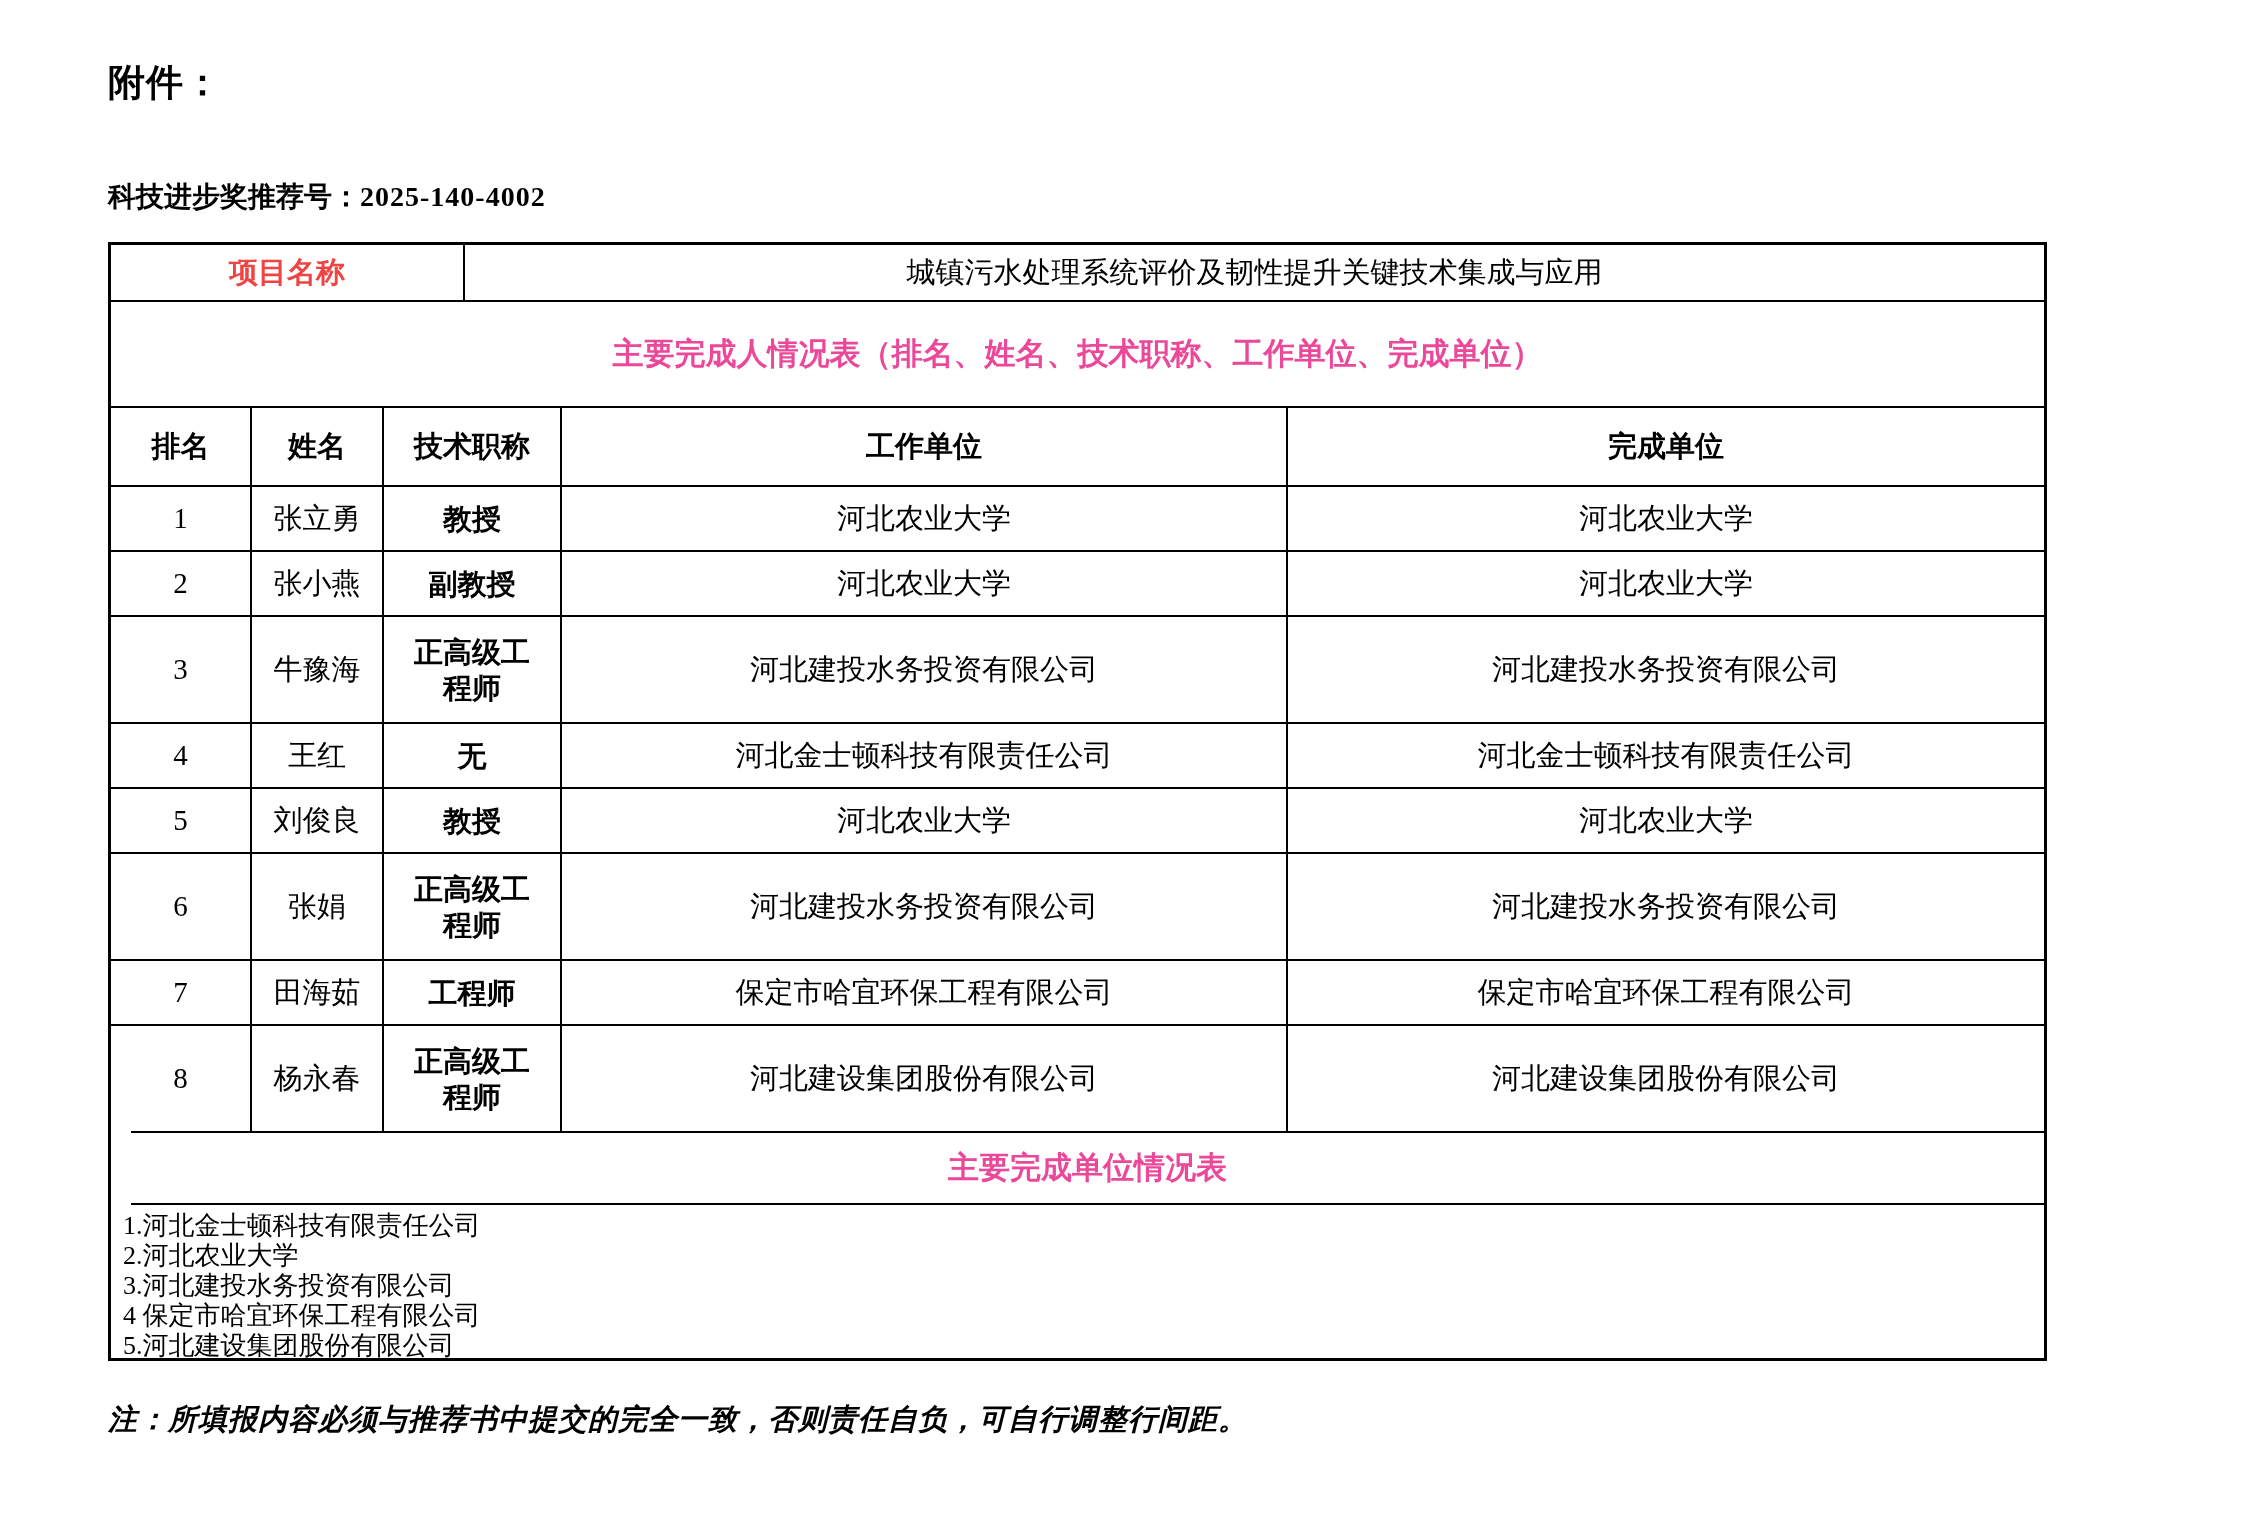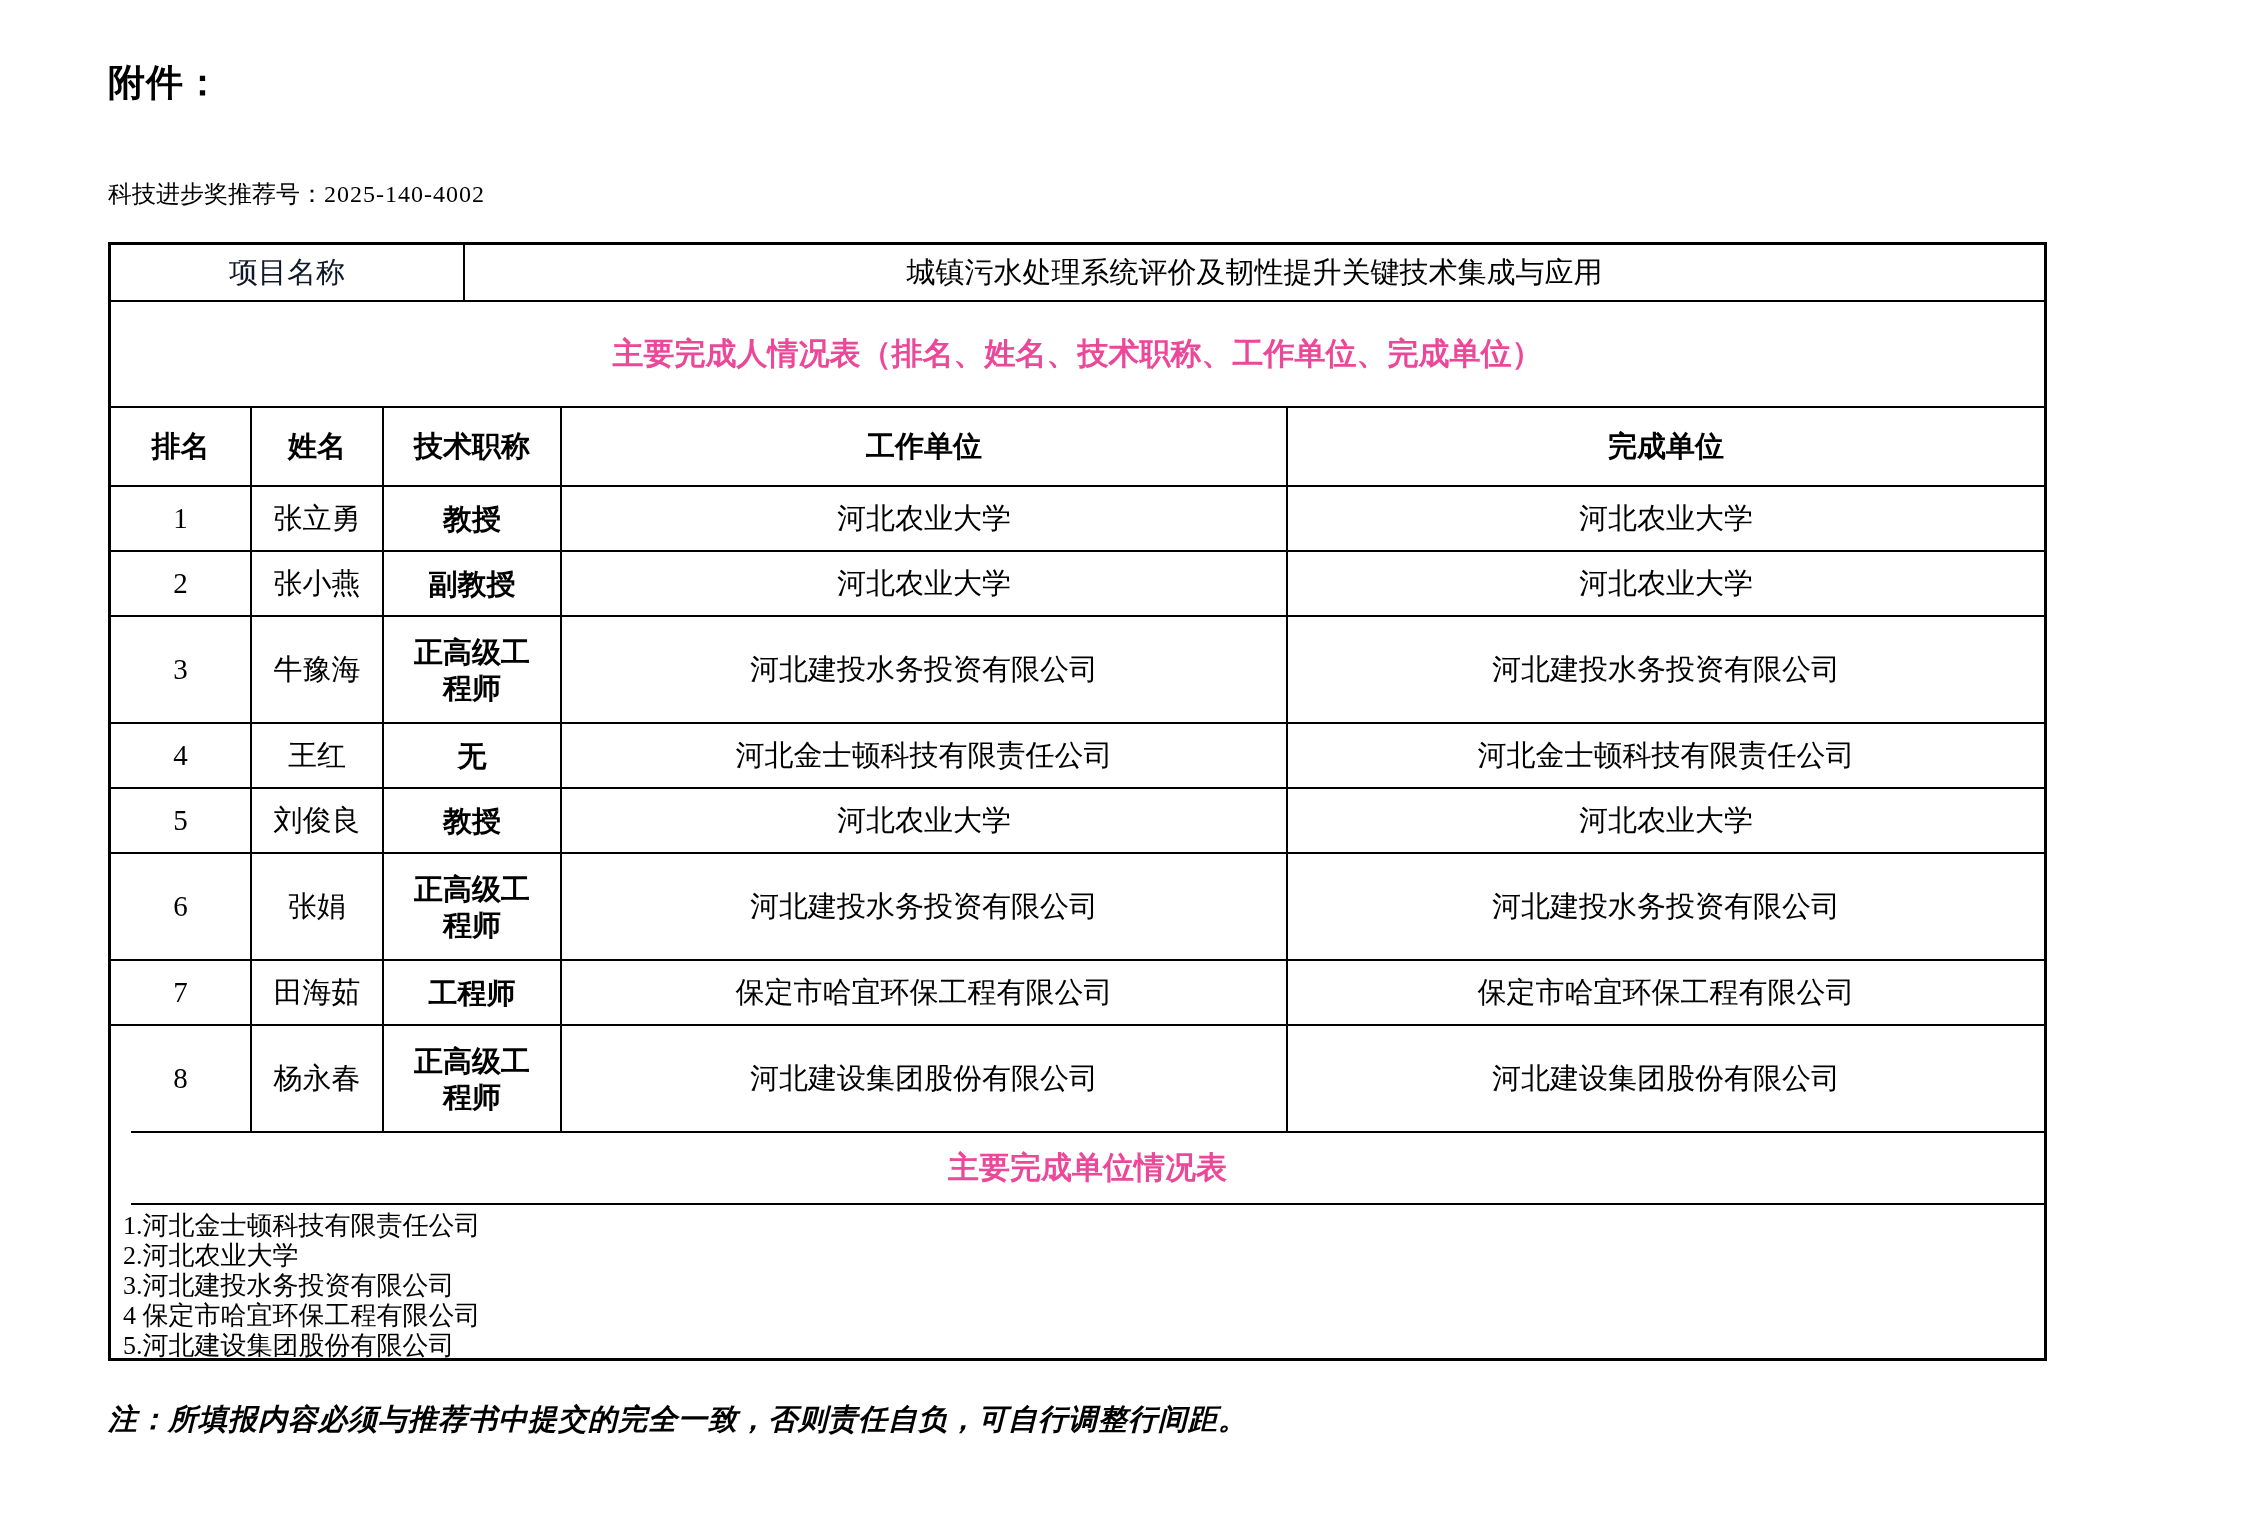--- a/index.html
+++ b/index.html
@@ -23,22 +23,22 @@
     position: absolute;
     left: 108px; top: 58px;
     font-family: "Liberation Sans", "DejaVu Sans", sans-serif;
     font-weight: bold;
     font-size: 37px;
     letter-spacing: 1px;
   }
   .rec-line {
     position: absolute;
     left: 108px; top: 178px;
-    font-size: 24px;
-    font-weight: normal;
+    font-size: 28px;
+    font-weight: bold;
   }
   .rec-line .rec-number {
     font-family: "Liberation Serif", "DejaVu Serif", serif;
     letter-spacing: 1px;
   }
   .big-table {
     position: absolute;
     left: 108px; top: 242px;
     width: 1939px;
     border: 3px solid #000;
@@ -58,22 +58,22 @@
     padding: 0 6px;
     overflow: hidden;
   }
   
   table tr td:first-child, table tr th:first-child { border-left: none; }
   table tr td:last-child,  table tr th:last-child  { border-right: none; }
   .info-table tr:first-child td { border-top: none; }
   .info-table tr:last-child td  { border-bottom: none; }
   .info-table td { height: 55px; }
   .info-label {
-    color: #0f172a;
-    font-weight: normal;
+    color: #ef4444;
+    font-weight: bold;
   }
   .section-title {
     border-top: 2px solid #000;
     border-bottom: 2px solid #000;
     color: #ec4899;
     font-weight: bold;
     font-size: 31px;
     text-align: center;
     display: flex;
     align-items: center;

